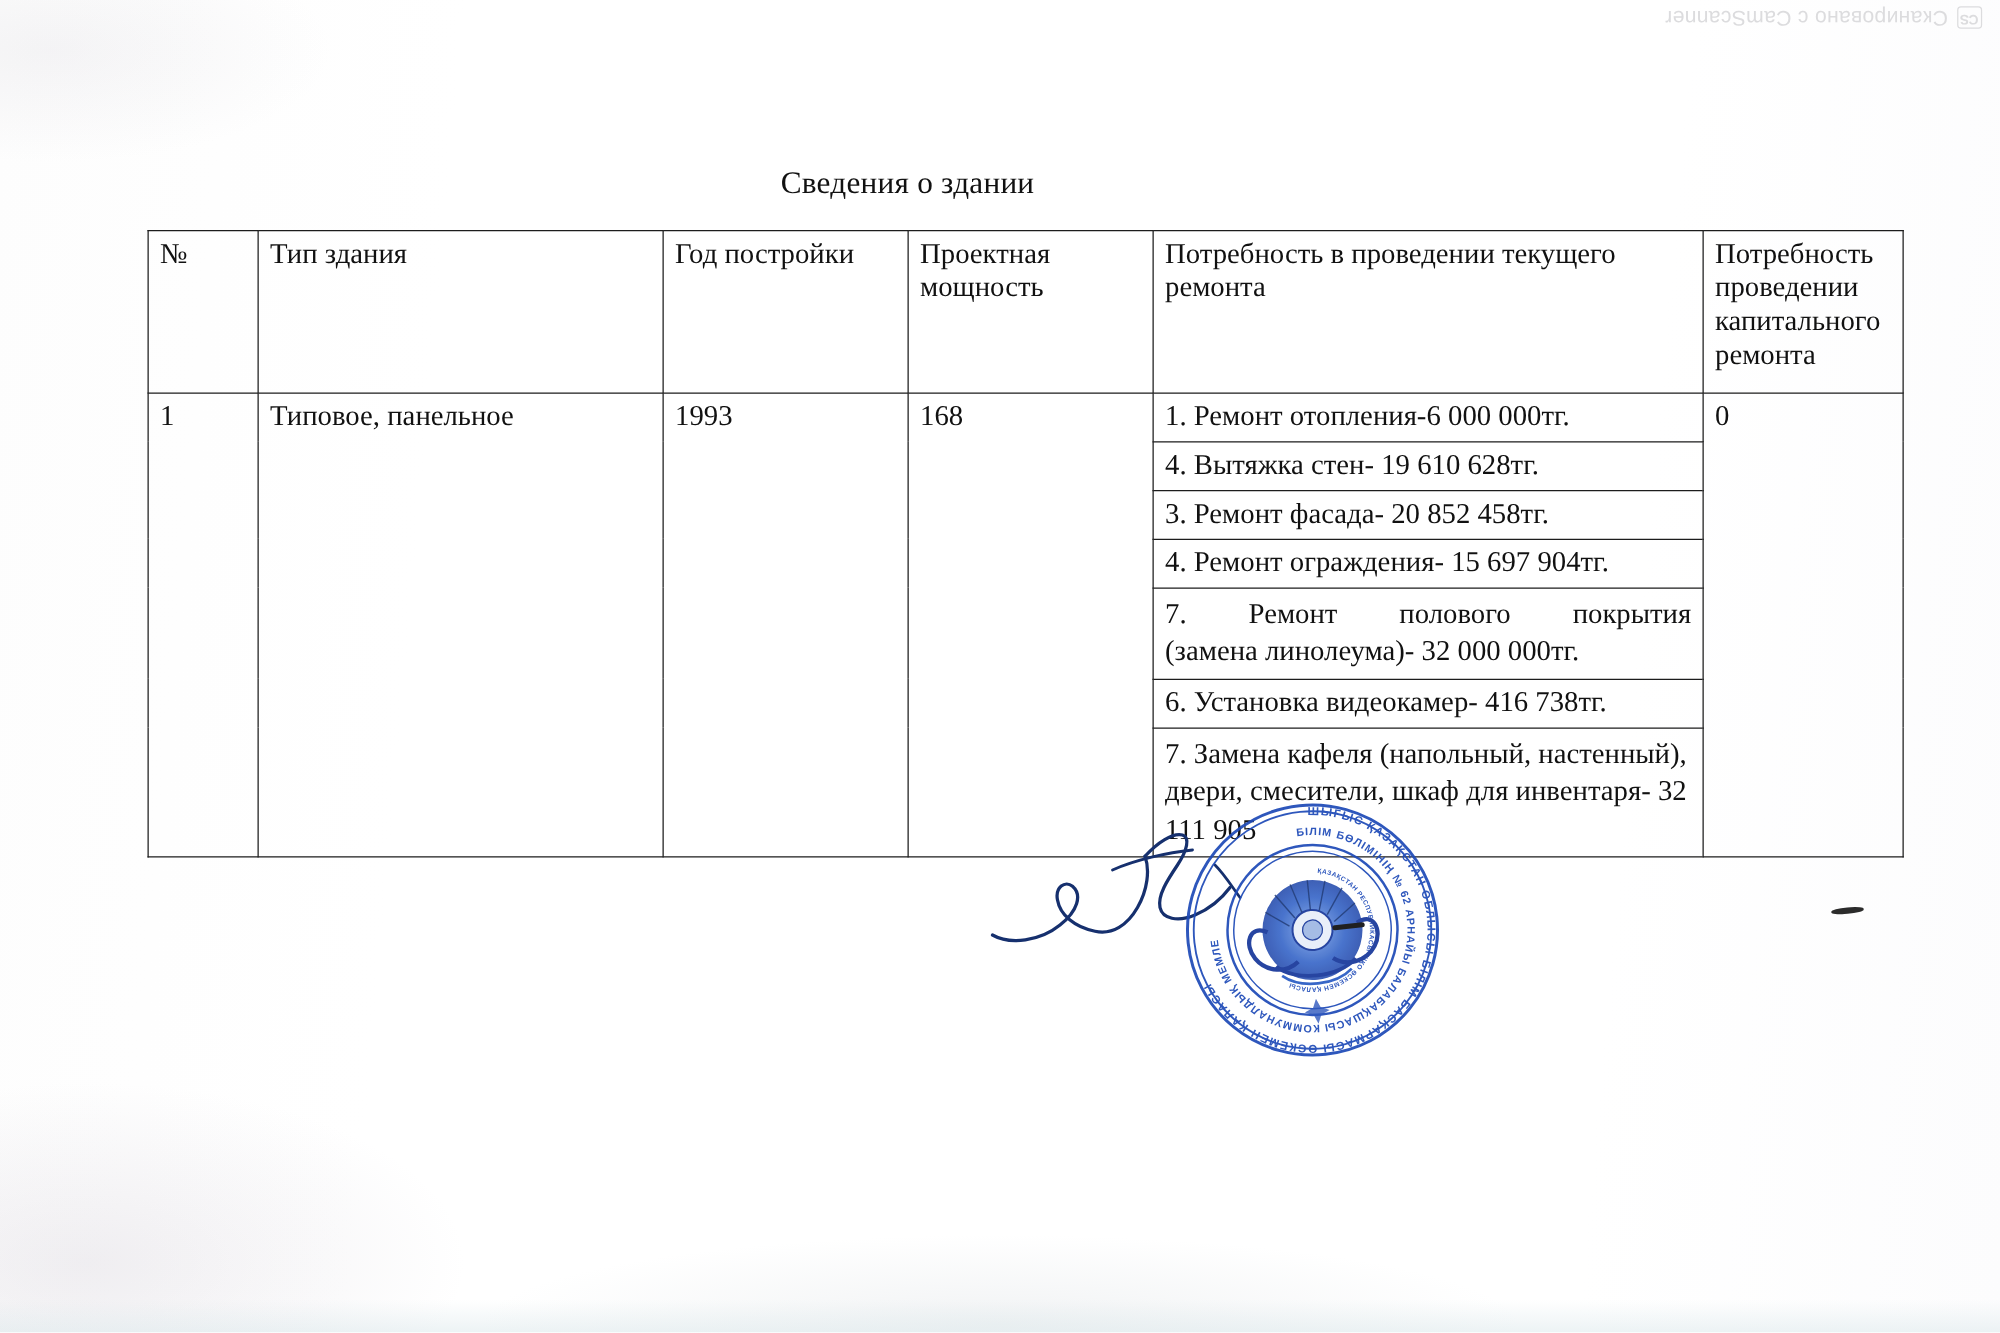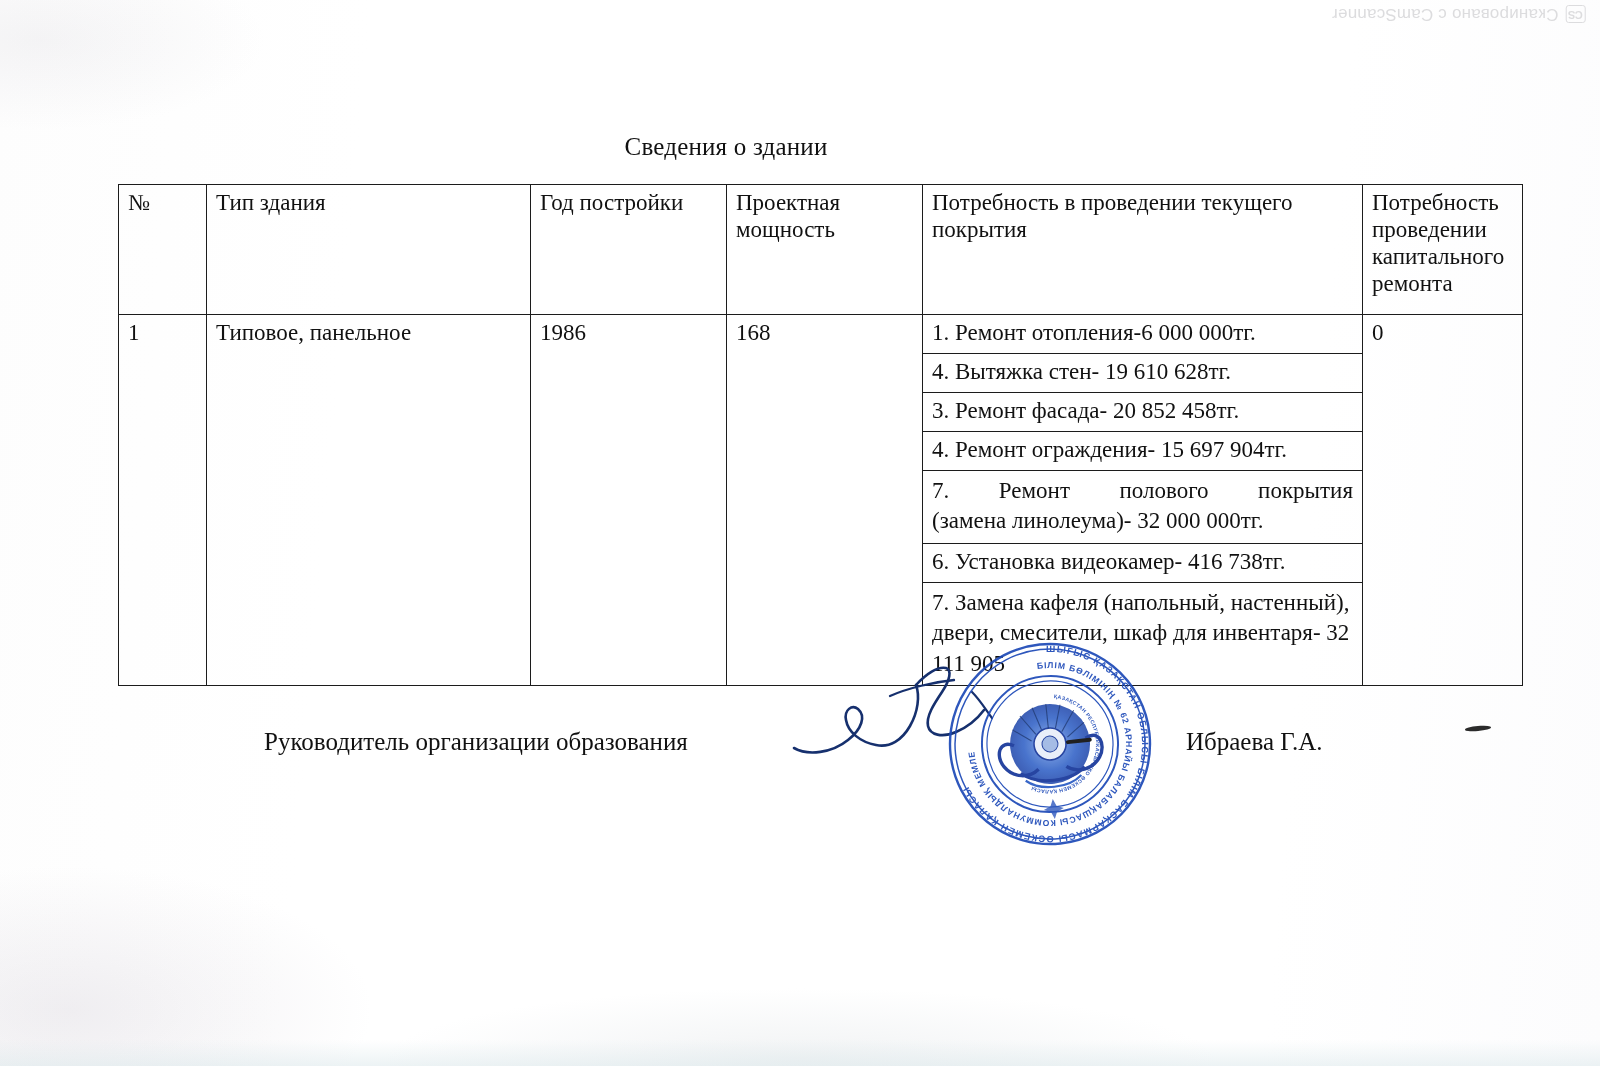--- a/index.html
+++ b/index.html
@@ -196,29 +196,29 @@
       <col class="col-power">
         <col class="col-current">
         <col class="col-capital">
     </colgroup>
     <thead>
       <tr>
         <td>№</td>
         <td>Тип здания</td>
         <td>Год постройки</td>
         <td>Проектная мощность</td>
-        <td>Потребность в проведении текущего покрытия</td>
+        <td>Потребность в проведении текущего ремонта</td>
         <td>Потребность проведении капитального ремонта</td>
       </tr>
     </thead>
     <tbody>
       <tr>
         <td rowspan="7">1</td>
         <td rowspan="7">Типовое, панельное</td>
-        <td rowspan="7">1986</td>
+        <td rowspan="7">1993</td>
         <td rowspan="7">168</td>
         <td class="repair-item">1. Ремонт отопления-6 000 000тг.</td>
         <td rowspan="7">0</td>
       </tr>
       <tr>
         <td class="repair-item">4. Вытяжка стен- 19 610 628тг.</td>
       </tr>
       <tr>
         <td class="repair-item">3. Ремонт фасада- 20 852 458тг.</td>
       </tr>
@@ -291,19 +291,15 @@
       </g>
       <path d="M70 104 C 56 96, 50 112, 58 124 C 66 136, 82 138, 92 130" fill="none" stroke="#17379a" stroke-width="3.4"></path>
       <path d="M142 104 C 156 96, 162 112, 154 124 C 146 136, 130 138, 120 130" fill="none" stroke="#17379a" stroke-width="3.4"></path>
       <path d="M74 132 C 88 146, 124 146, 138 132" fill="none" stroke="#17379a" stroke-width="3"></path>
       <path d="M78 140 C 92 152, 120 152, 134 140" fill="none" stroke="#2a5cc4" stroke-width="2.2"></path>
       <line x1="124" y1="106" x2="146" y2="106" stroke="#101010" stroke-width="4" stroke-linecap="round"></line>
       <path d="M100 168 l3 -7 l3 7 l7 3 l-7 3 l-3 7 l-3 -7 l-7 -3 z" fill="#1f4bb8" opacity="0.8"></path>
     </g>
   </svg>
 
-  <div id="signature-row">
-    <div id="signer-role">Руководитель организации образования</div>
-    <div id="signer-name">Ибраева Г.А.</div>
-  </div>
   <div id="stray-mark"></div>
 
 </div>
 
 </body></html>

